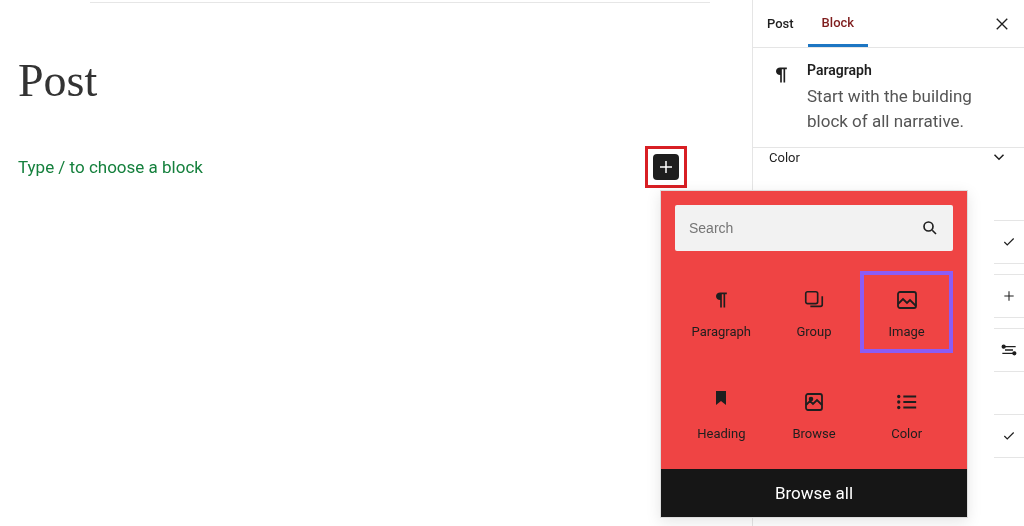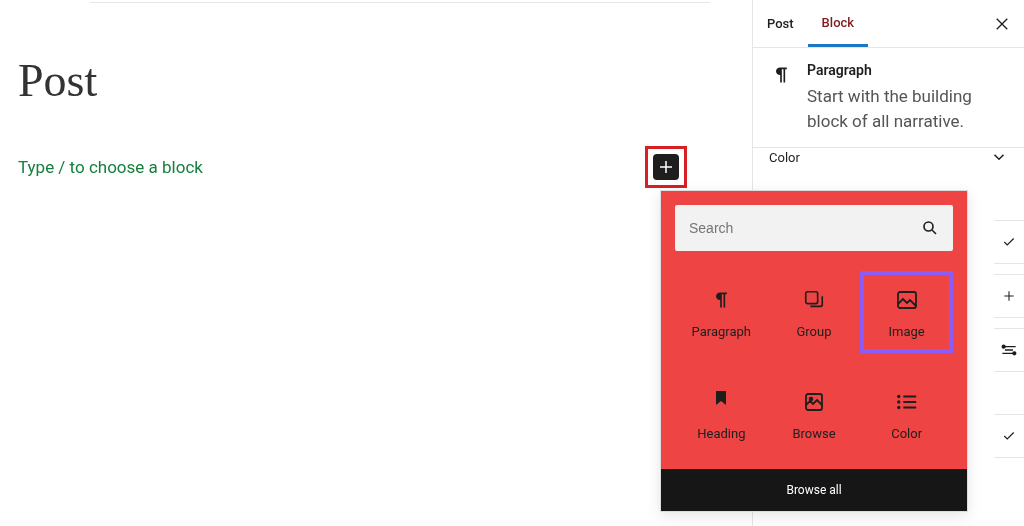--- a/index.html
+++ b/index.html
@@ -203,21 +203,21 @@
     justify-content: center;
   }
   .highlight {
     border: 4px solid #8b5cf6;
   }
   .browse-all {
     background: #161616;
     color: #fff;
     text-align: center;
     padding: 14px 0;
-    font-size: 12px;
+    font-size: 17px;
   }
 
   svg { display: block; }
 </style>
 </head>
 <body>
 
 <div class="editor">
   <div class="editor-hr"></div>
   <h1 class="post-title">Post</h1>

